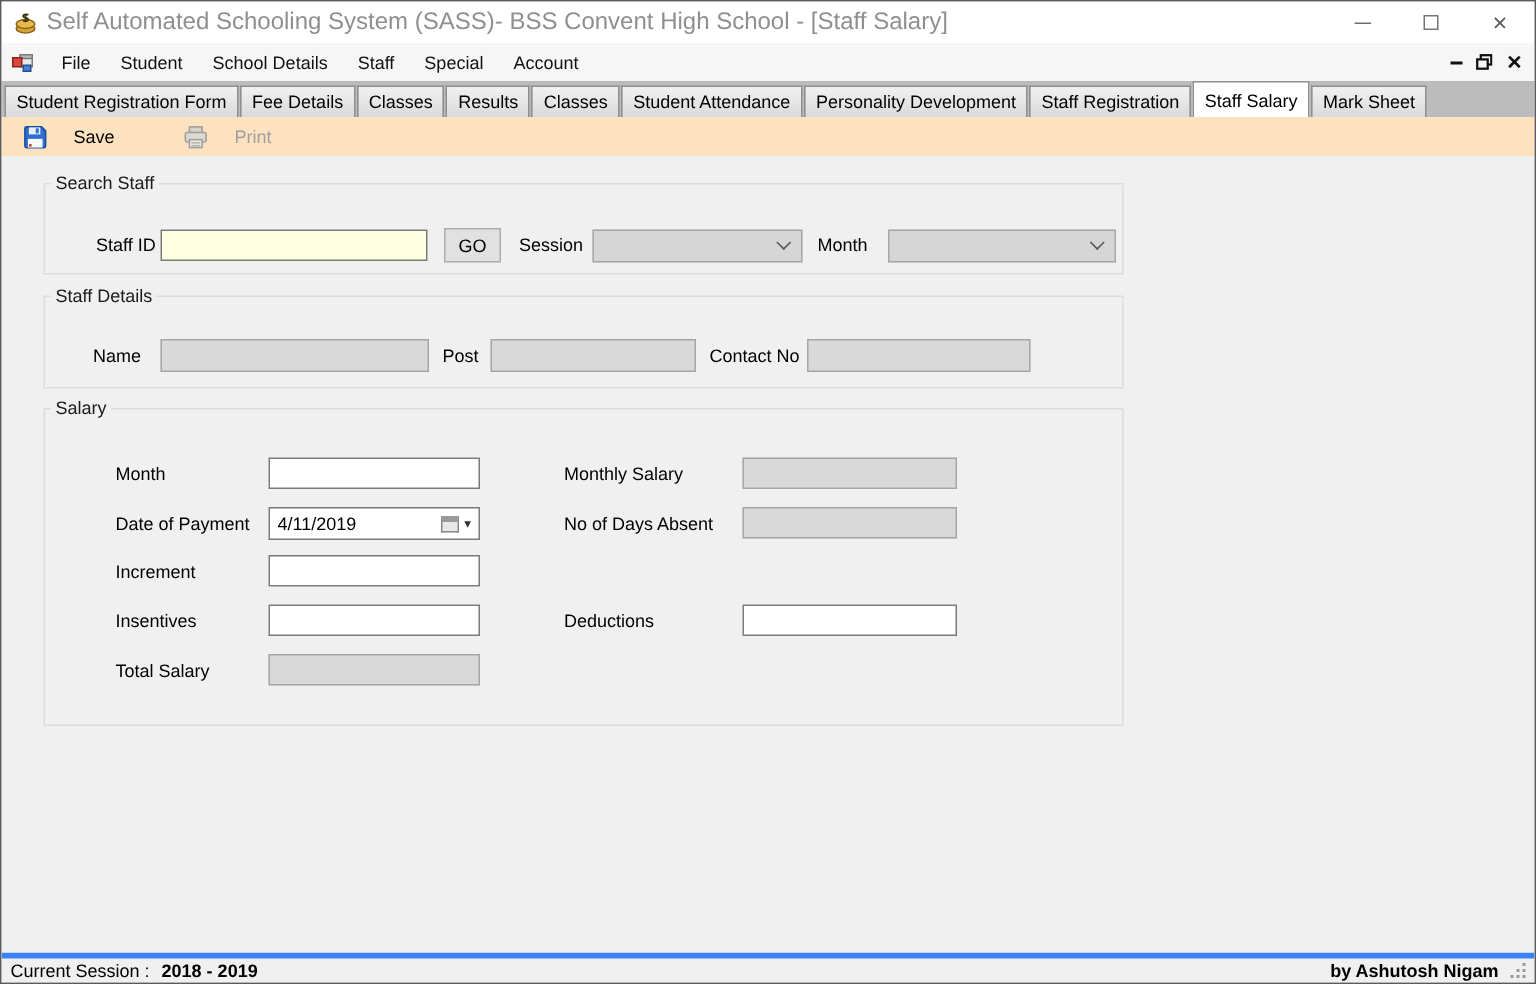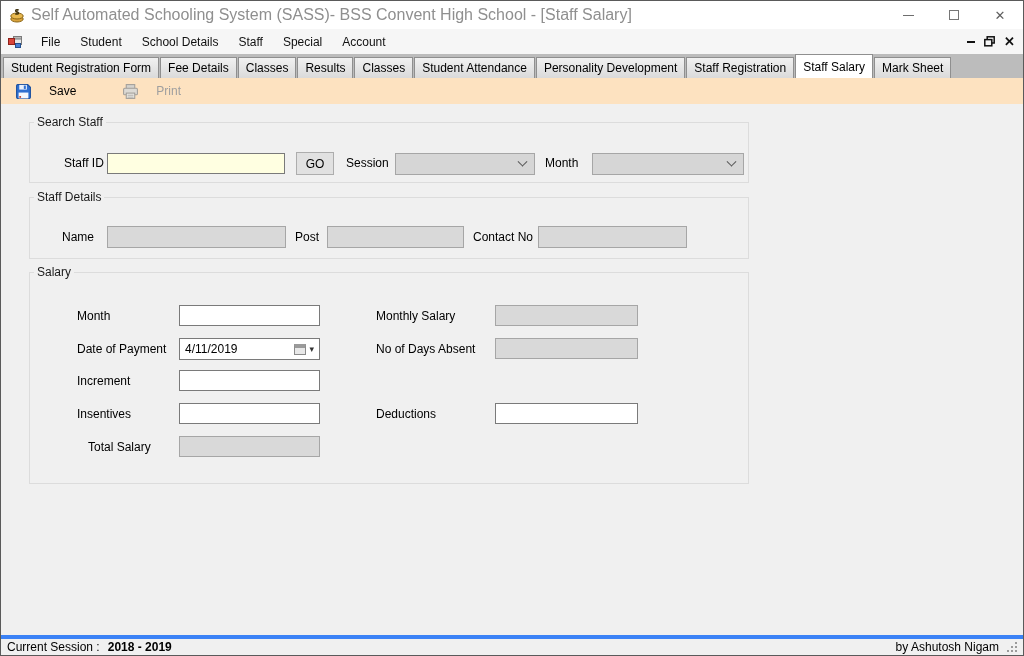--- a/index.html
+++ b/index.html
@@ -70,21 +70,21 @@
   .datepicker .val{ font-size:12px; color:#000; flex:1; }
   .cal-icon{ width:12px; height:11px; border:1px solid #8a8a8a; background:#e8e8e8;
              border-top:4px solid #9a9a9a; margin-right:3px; }
   .dp-arrow{ font-size:9px; color:#333; line-height:1; }
   
   .statusbar{
     height:20px; background:#f0f0f0; border-top:4px solid #3b82f6;
     display:flex; align-items:center; padding:0 6px; font-size:12px; flex-shrink:0;
   }
   .status-val{ font-weight:bold; margin-left:8px; }
-  .status-right{ margin-left:auto; font-weight:normal; display:flex; align-items:center; }
+  .status-right{ margin-left:auto; font-weight:bold; display:flex; align-items:center; }
   .grip{ width:10px; height:10px; margin-left:8px; position:relative; }
   .grip i{ position:absolute; width:2px; height:2px; background:#9a9a9a;
            box-shadow:0 0 0 0 #9a9a9a; }
   .g1{ right:0; bottom:0 } .g2{ right:4px; bottom:0 } .g3{ right:0; bottom:4px }
   .g4{ right:8px; bottom:0 } .g5{ right:0; bottom:8px } .g6{ right:4px; bottom:4px }
 </style>
 </head>
 <body>
 
 <div class="window">
@@ -221,21 +221,21 @@
       <input class="tb" disabled="" style="left: 465px; top: 59px; width: 143px;" value="">
 
       <span class="flabel" style="left:47px; top:92px;">Increment</span>
       <input class="tb" style="left: 149px; top: 91px; width: 141px;" value="">
 
       <span class="flabel" style="left:47px; top:125px;">Insentives</span>
       <input class="tb" style="left: 149px; top: 124px; width: 141px;" value="">
       <span class="flabel" style="left:346px; top:125px;">Deductions</span>
       <input class="tb" style="left: 465px; top: 124px; width: 143px;" value="">
 
-      <span class="flabel" style="left:58px; top:158px;">Total Salary</span>
+      <span class="flabel" style="left:47px; top:158px;">Total Salary</span>
       <input class="tb" disabled="" style="left: 149px; top: 157px; width: 141px;" value="">
     </fieldset>
 
   </div>
 
   <div class="statusbar">
     <span>Current Session :</span>
     <span class="status-val">2018 - 2019</span>
     <span class="status-right">
       <span>by Ashutosh Nigam</span>

